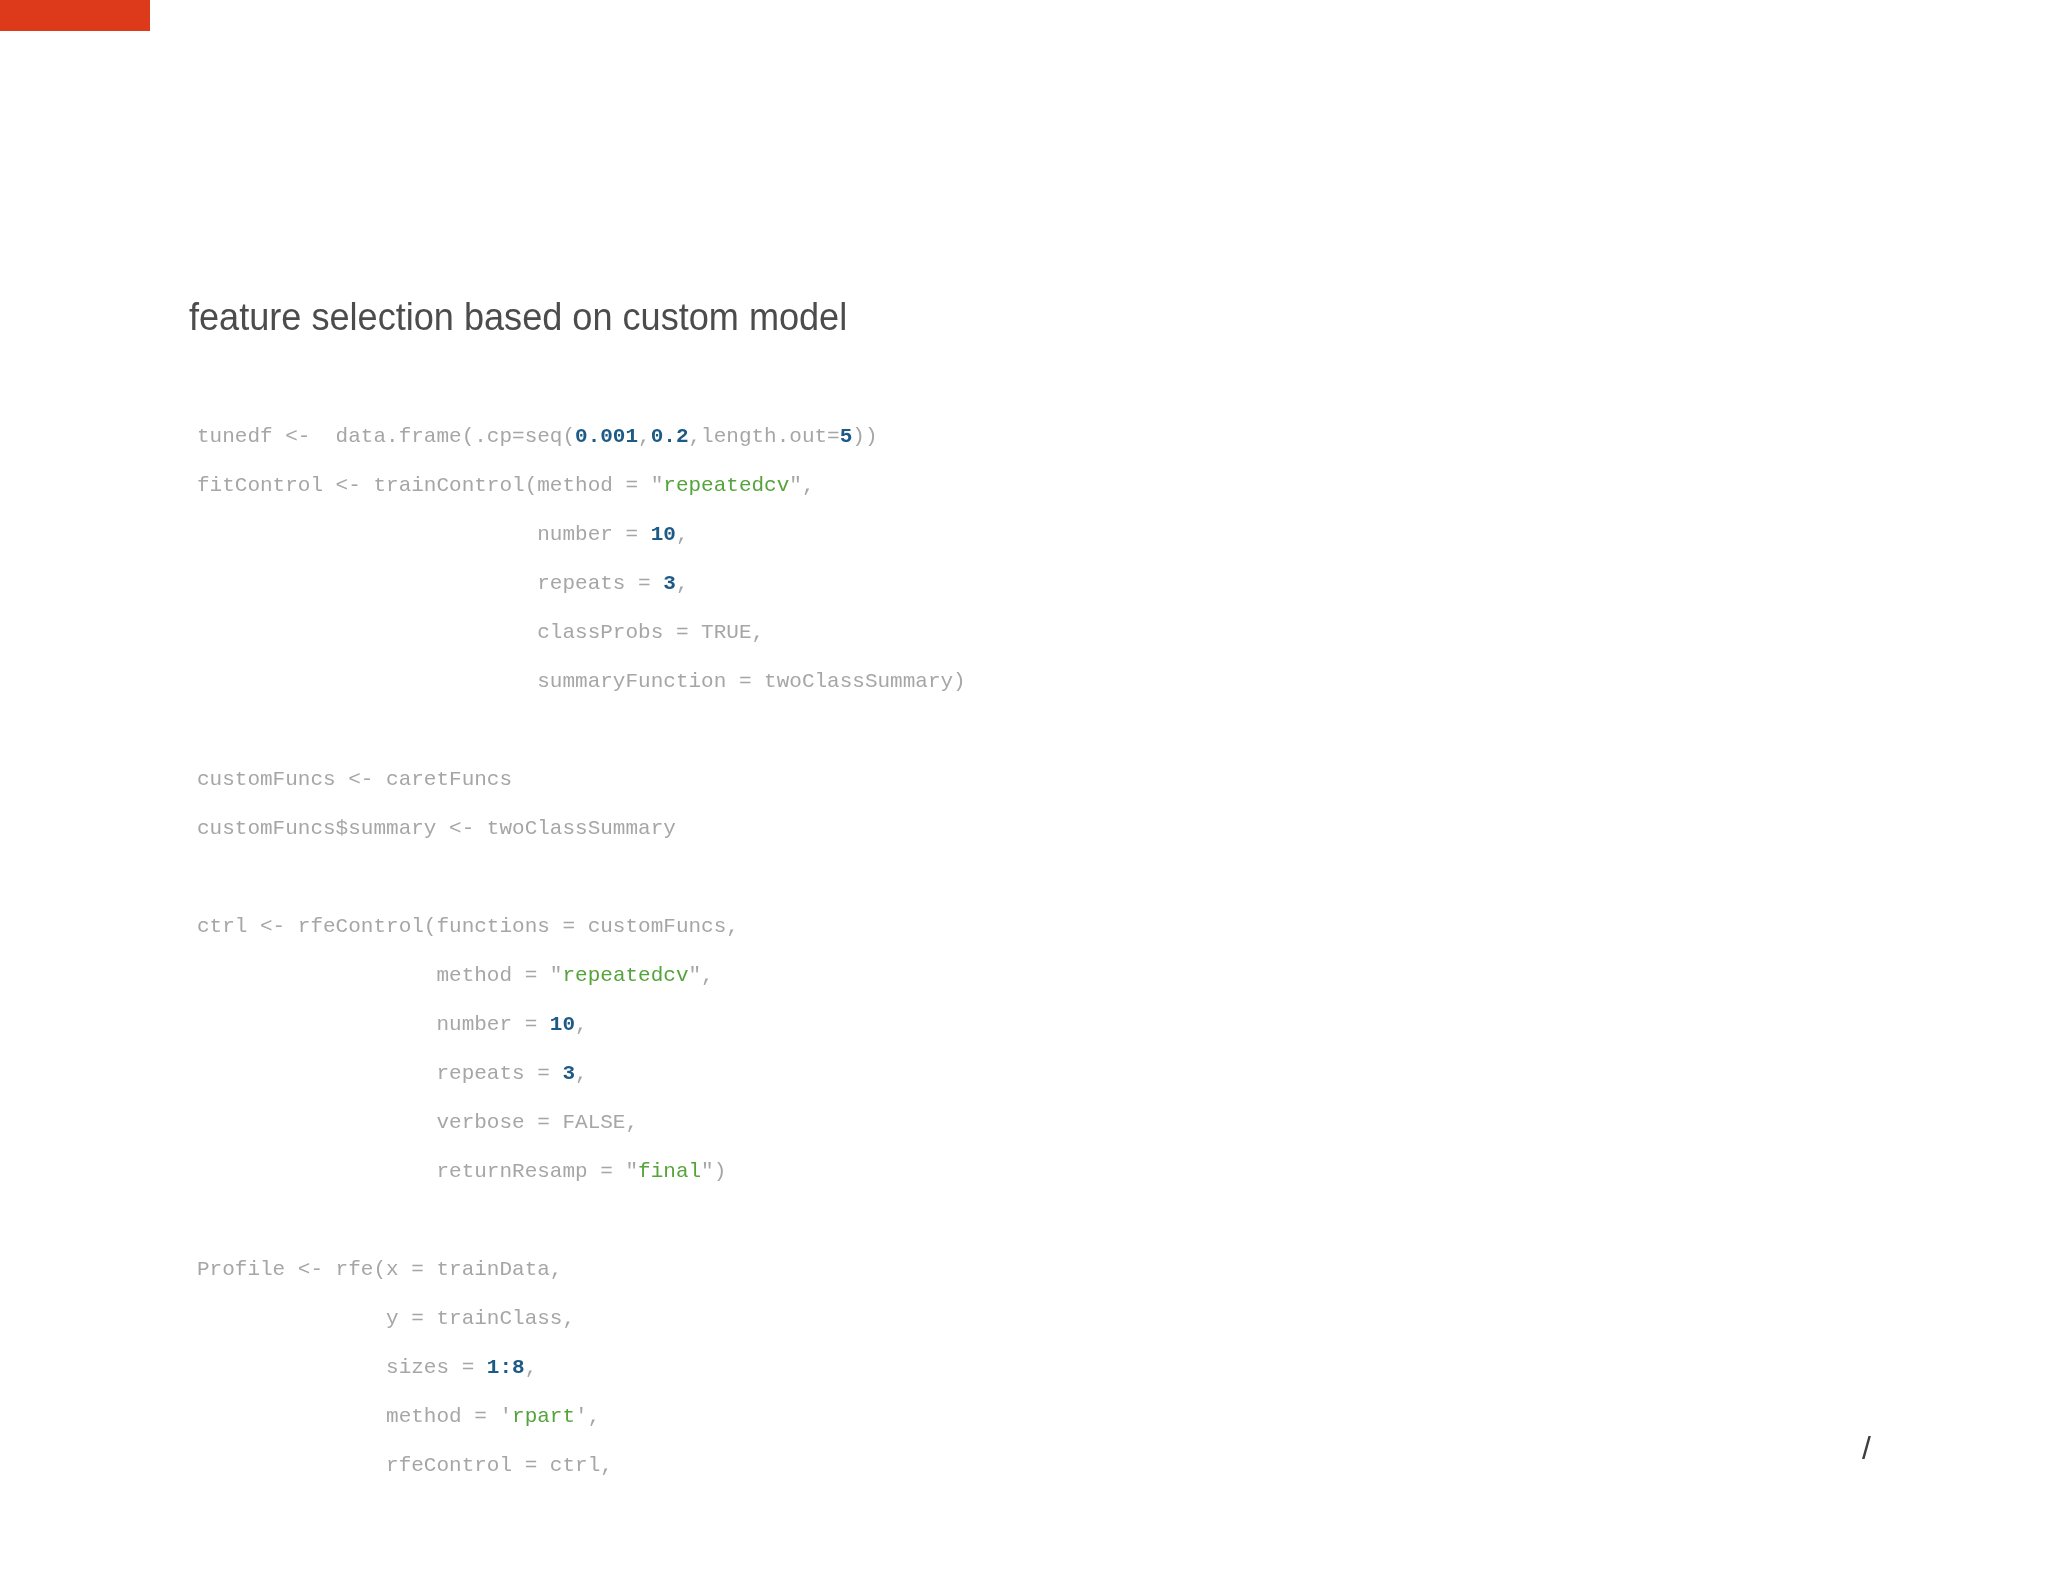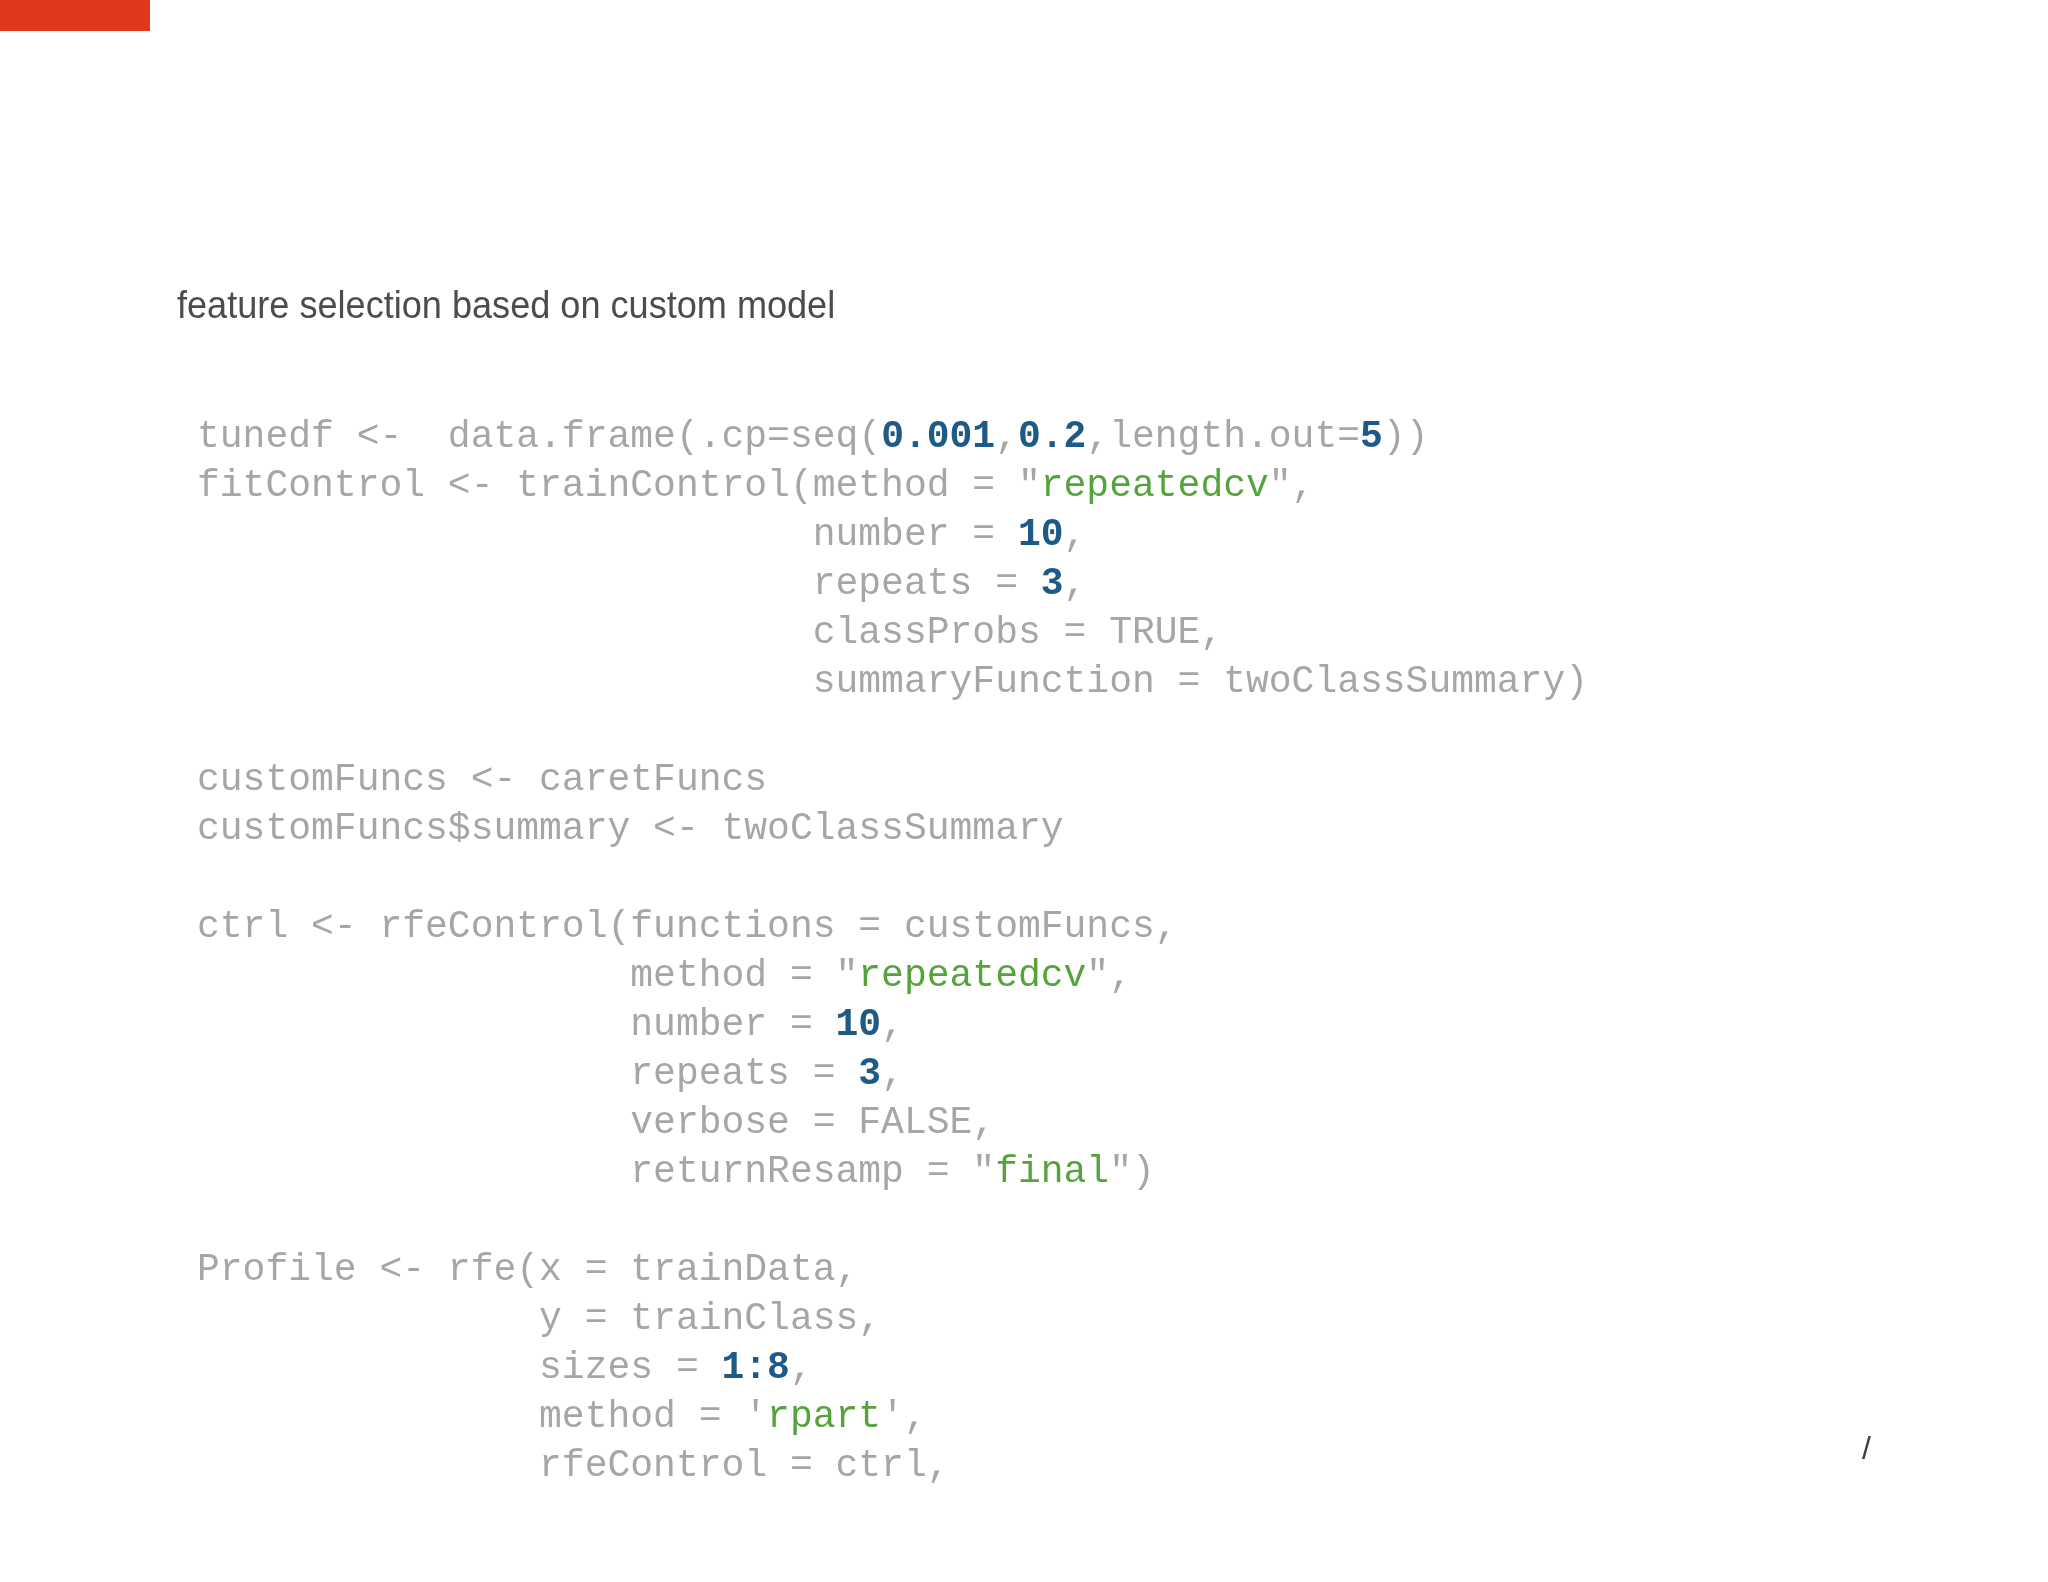--- a/index.html
+++ b/index.html
@@ -23,35 +23,35 @@
     color:var(--title,#c5391c);
     white-space:nowrap;
   }
   .slide-title .squeeze{
     display:inline-block;
     transform:scaleX(0.75);
     transform-origin:0 50%;
   }
   .slide-subtitle{
     position:absolute;left:177px;top:283px;
-    margin:0;
+    margin:12px;
     font:400 38px/1.2 "Liberation Sans",sans-serif;
     color:var(--subtitle,#4c4c4c);
     white-space:nowrap;
   }
   .slide-subtitle .squeeze{
     display:inline-block;
     transform:scaleX(0.95);
     transform-origin:0 50%;
   }
   .code-block{
     position:absolute;left:197px;top:412px;
     margin:0;
     font-family:"Liberation Mono",monospace;
-    font-size:38px;line-height:49px;
+    font-size:21px;line-height:49px;
     color:var(--code-base,#a6a6a6);
     white-space:pre;
   }
   .tok-n{color:var(--code-number,#1d5a86);font-weight:700;}
   .tok-s{color:var(--code-string,#55a33b);}
   .tok-b{color:var(--code-base,#a6a6a6);}
   .page-indicator{
     position:absolute;left:1862px;top:1432px;
     font:400 32px/1 "Liberation Sans",sans-serif;
     color:var(--page-indicator,#3f3f3f);

